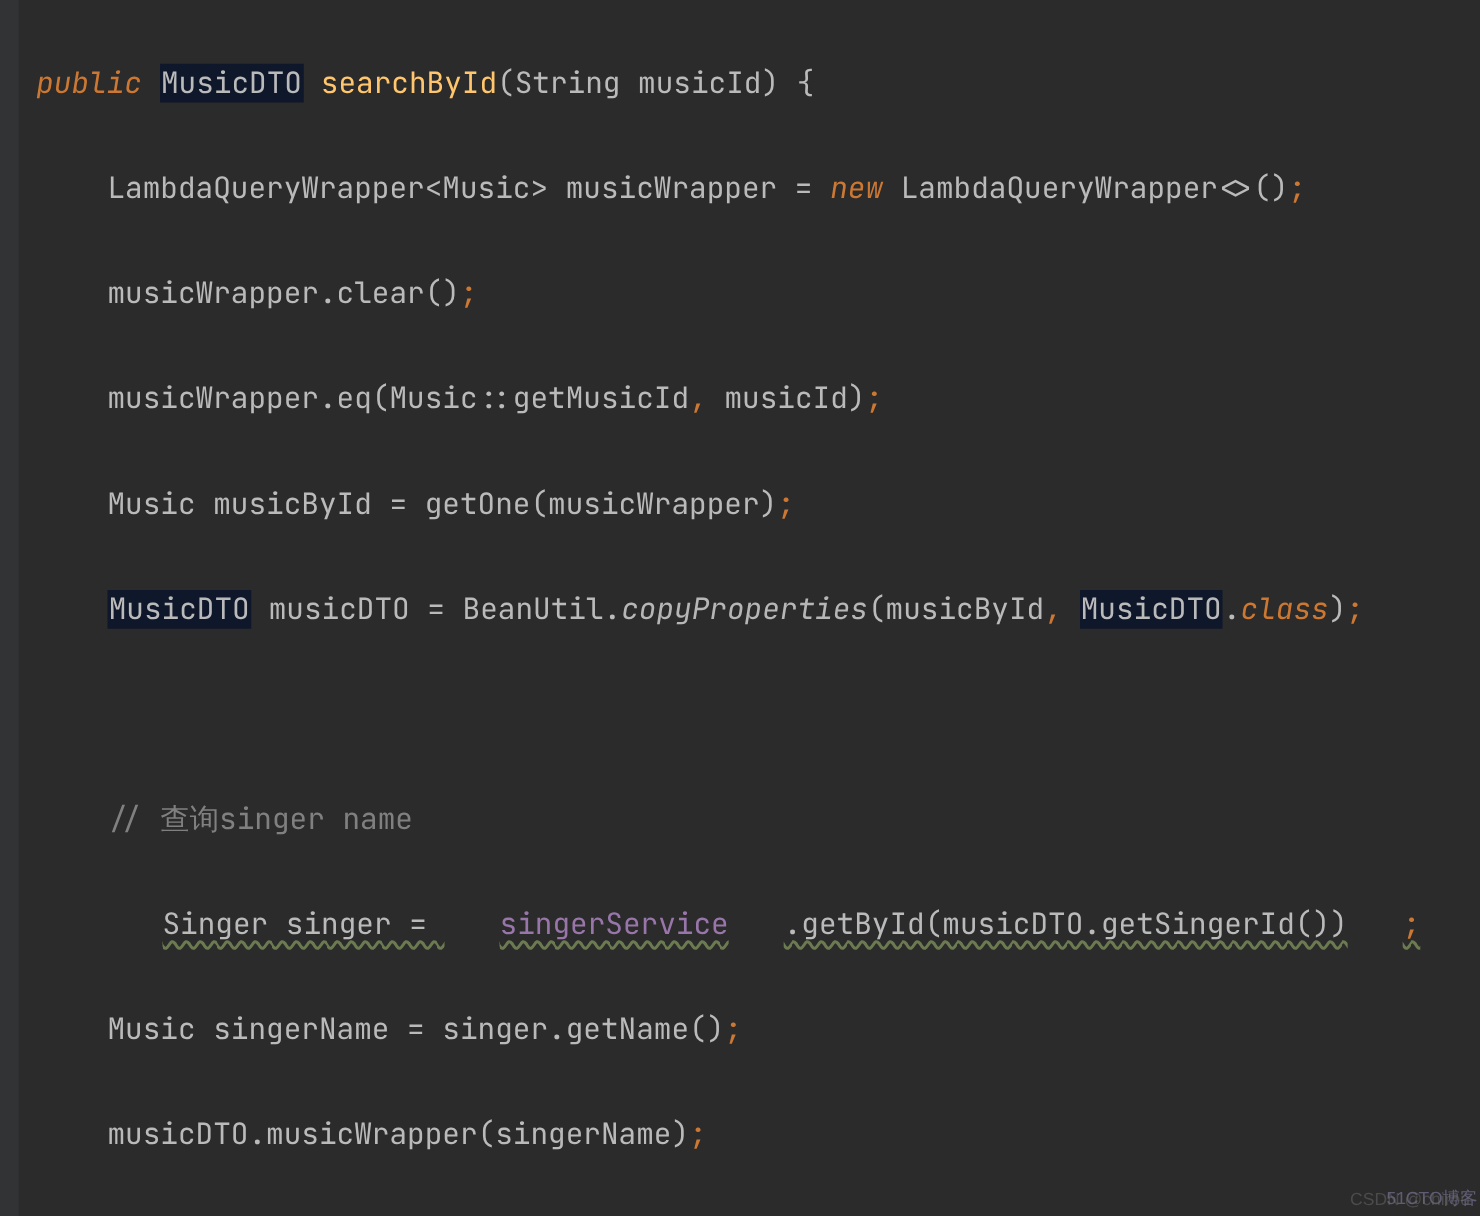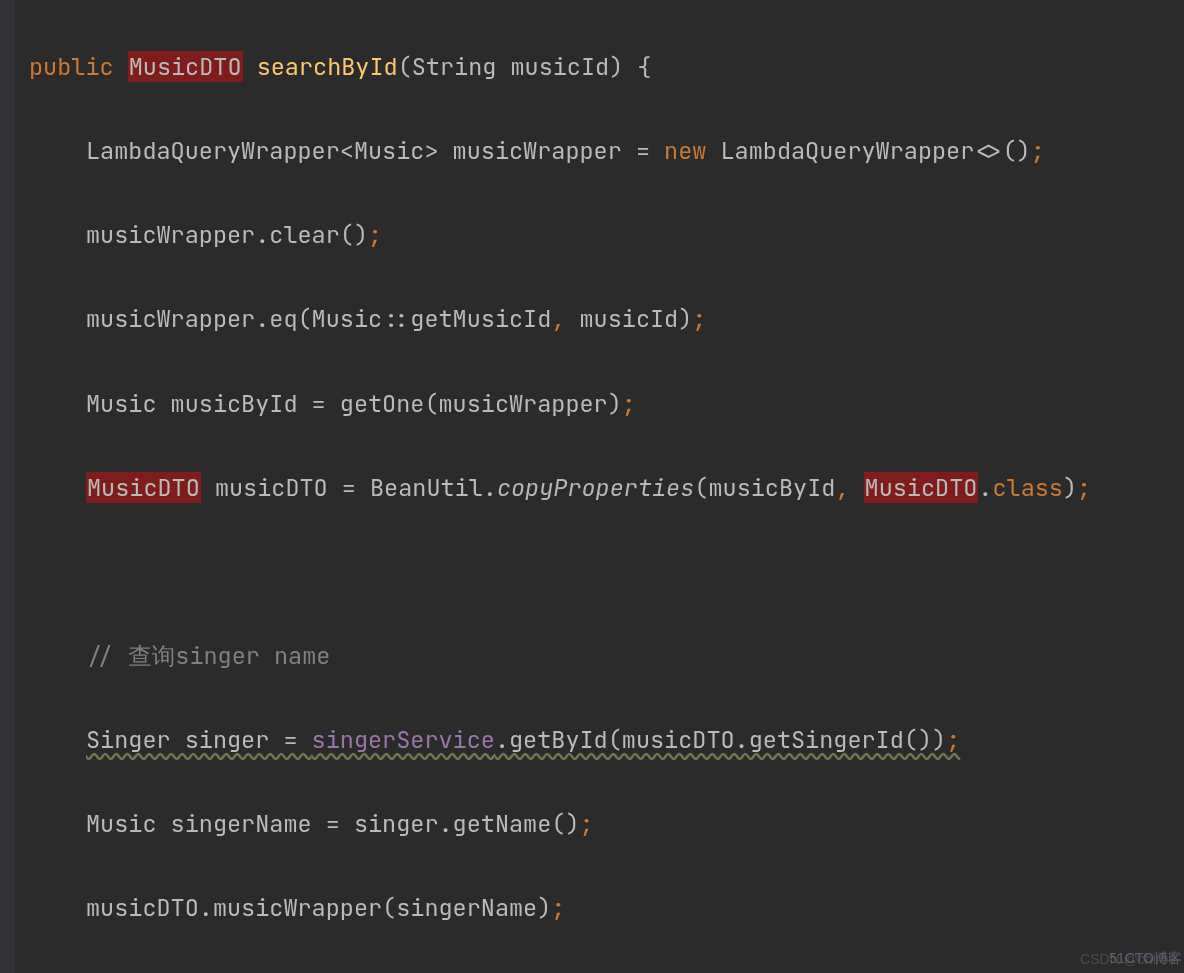--- a/index.html
+++ b/index.html
@@ -25,33 +25,34 @@
     padding-left: 29px;
   }
   .indent1 { padding-left: 86px; }
   .gutter-bar {
     position: absolute;
     left: 0; top:0;
     width: 15px;
     height: 973px;
     background: #313335;
   }
-  .kw      { color: #cc7832; }            
-  .typeHi  { background:#7f1d1d; color:#bababa; padding:0 1px;margin-top:19px; } 
+  .kw      { color: #cc7832; font-style: italic; }            
+  .typeHi  { background:#0f172a; color:#bababa; padding:0 1px;margin-top:19px; } 
   .method  { color: #ffc66d; }            
   .field   { color: #9876aa; } 
   .italicM { color:#b6b6b6; font-style: italic; }            
   .cmt     { color: #808080; }            
   .semi    { color: #cc7832; }
   .normal  { color: #bababa; }
   .wavy {
     text-decoration-line: underline;
     text-decoration-style: wavy;
     text-decoration-color: #6b7a50;
     text-underline-offset: 5px;
+    margin-left: 44px;
   }
   .watermark1 {
     position: absolute;
     right: 8px;
     bottom: 6px;
     color: #6b6b6b;
     font-size: 14px;
     font-family: sans-serif;
     opacity: .5;
   }

